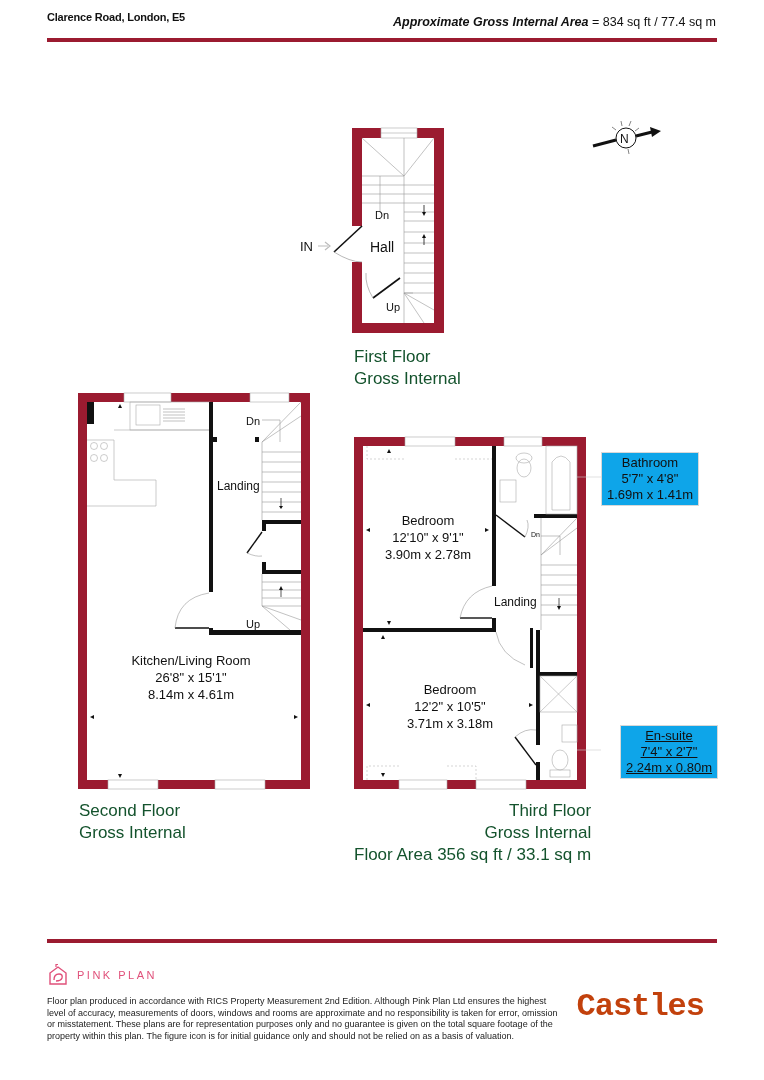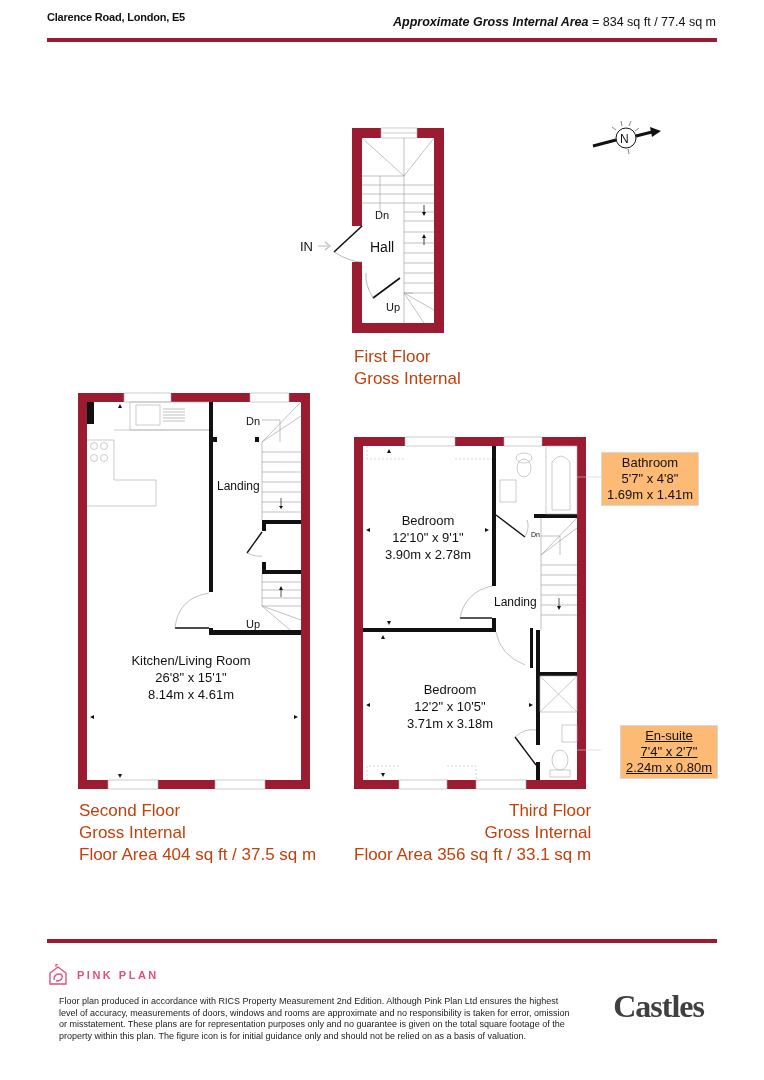--- a/index.html
+++ b/index.html
@@ -4,26 +4,26 @@
 <style>
   html, body { margin: 0; padding: 0; background: #ffffff; }
   body { width: 764px; height: 1080px; position: relative; overflow: hidden; font-family: "Liberation Sans", sans-serif; color: #111; }
   .abs { position: absolute; }
   .hdr-title { left: 47px; top: 11px; font-size: 11px; font-weight: bold; letter-spacing: -0.2px; }
   .hdr-area { right: 48px; top: 15px; font-size: 12.5px; }
   .hdr-area b { font-weight: bold; font-style: italic; }
   .rule { left: 47px; width: 670px; height: 4px; background: #9b1b30; }
   .plan { left: 0; top: 0; width: 764px; height: 1080px; }
   .plan text { font-family: "Liberation Sans", sans-serif; fill: #111; }
-  .caption { font-size: 17px; line-height: 22px; color: #c2410c; }
-  .labelbox { border: 1px solid #d8d8d8; background: #fdba74; text-align: center; font-size: 13px; line-height: 16px; padding: 2px 3px; }
-  .disclaimer { left: 47px; top: 996px; width: 520px; font-size: 9px; line-height: 11.5px; color: #222; margin-left: 12px; }
+  .caption { font-size: 17px; line-height: 22px; color: #14532d; }
+  .labelbox { border: 1px solid #d8d8d8; background: #0ea5e9; text-align: center; font-size: 13px; line-height: 16px; padding: 2px 3px; }
+  .disclaimer { left: 47px; top: 996px; width: 520px; font-size: 9px; line-height: 11.5px; color: #222; }
   .pink-logo { left: 47px; top: 964px; display: flex; align-items: center; gap: 8px; }
-  .pink-text { color: #e0507a; font-size: 11px; letter-spacing: 2.5px; font-weight: bold; }
-  .castles { right: 60px; top: 988px; font-family: Liberation Serif, serif; font-weight: bold; font-size: 32px; color: #404040; letter-spacing: -1px; }
+  .pink-text { color: #e0507a; font-size: 11px; letter-spacing: 2.5px; font-weight: normal; }
+  .castles { right: 60px; top: 988px; font-family: Liberation Mono, monospace; font-weight: bold; font-size: 32px; color: #c2410c; letter-spacing: -1px; }
 </style>
 </head>
 <body>
 
 <div class="abs hdr-title">Clarence Road, London, E5</div>
 <div class="abs hdr-area">
   <b>Approximate Gross Internal Area</b>
   <span>= 834 sq ft / 77.4 sq m</span>
 </div>
 <div class="abs rule" style="top:38px;"></div>
@@ -278,21 +278,20 @@
   <div>2.24m x 0.80m</div>
 </div>
 
 <div class="abs caption" style="left:354px; top:346px;">
   <div>First Floor</div>
   <div>Gross Internal</div>
 </div>
 <div class="abs caption" style="left:79px; top:800px;">
   <div>Second Floor</div>
   <div>Gross Internal</div>
-  <div>Floor Area 404 sq ft / 37.5 sq m</div>
 </div>
 <div class="abs caption" style="left:354px; top:800px;text-align:right;">
   <div>Third Floor</div>
   <div>Gross Internal</div>
   <div>Floor Area 356 sq ft / 33.1 sq m</div>
 </div>
 
 <div class="abs rule" style="top:939px; height:4px;"></div>
 
 <div class="abs pink-logo">

